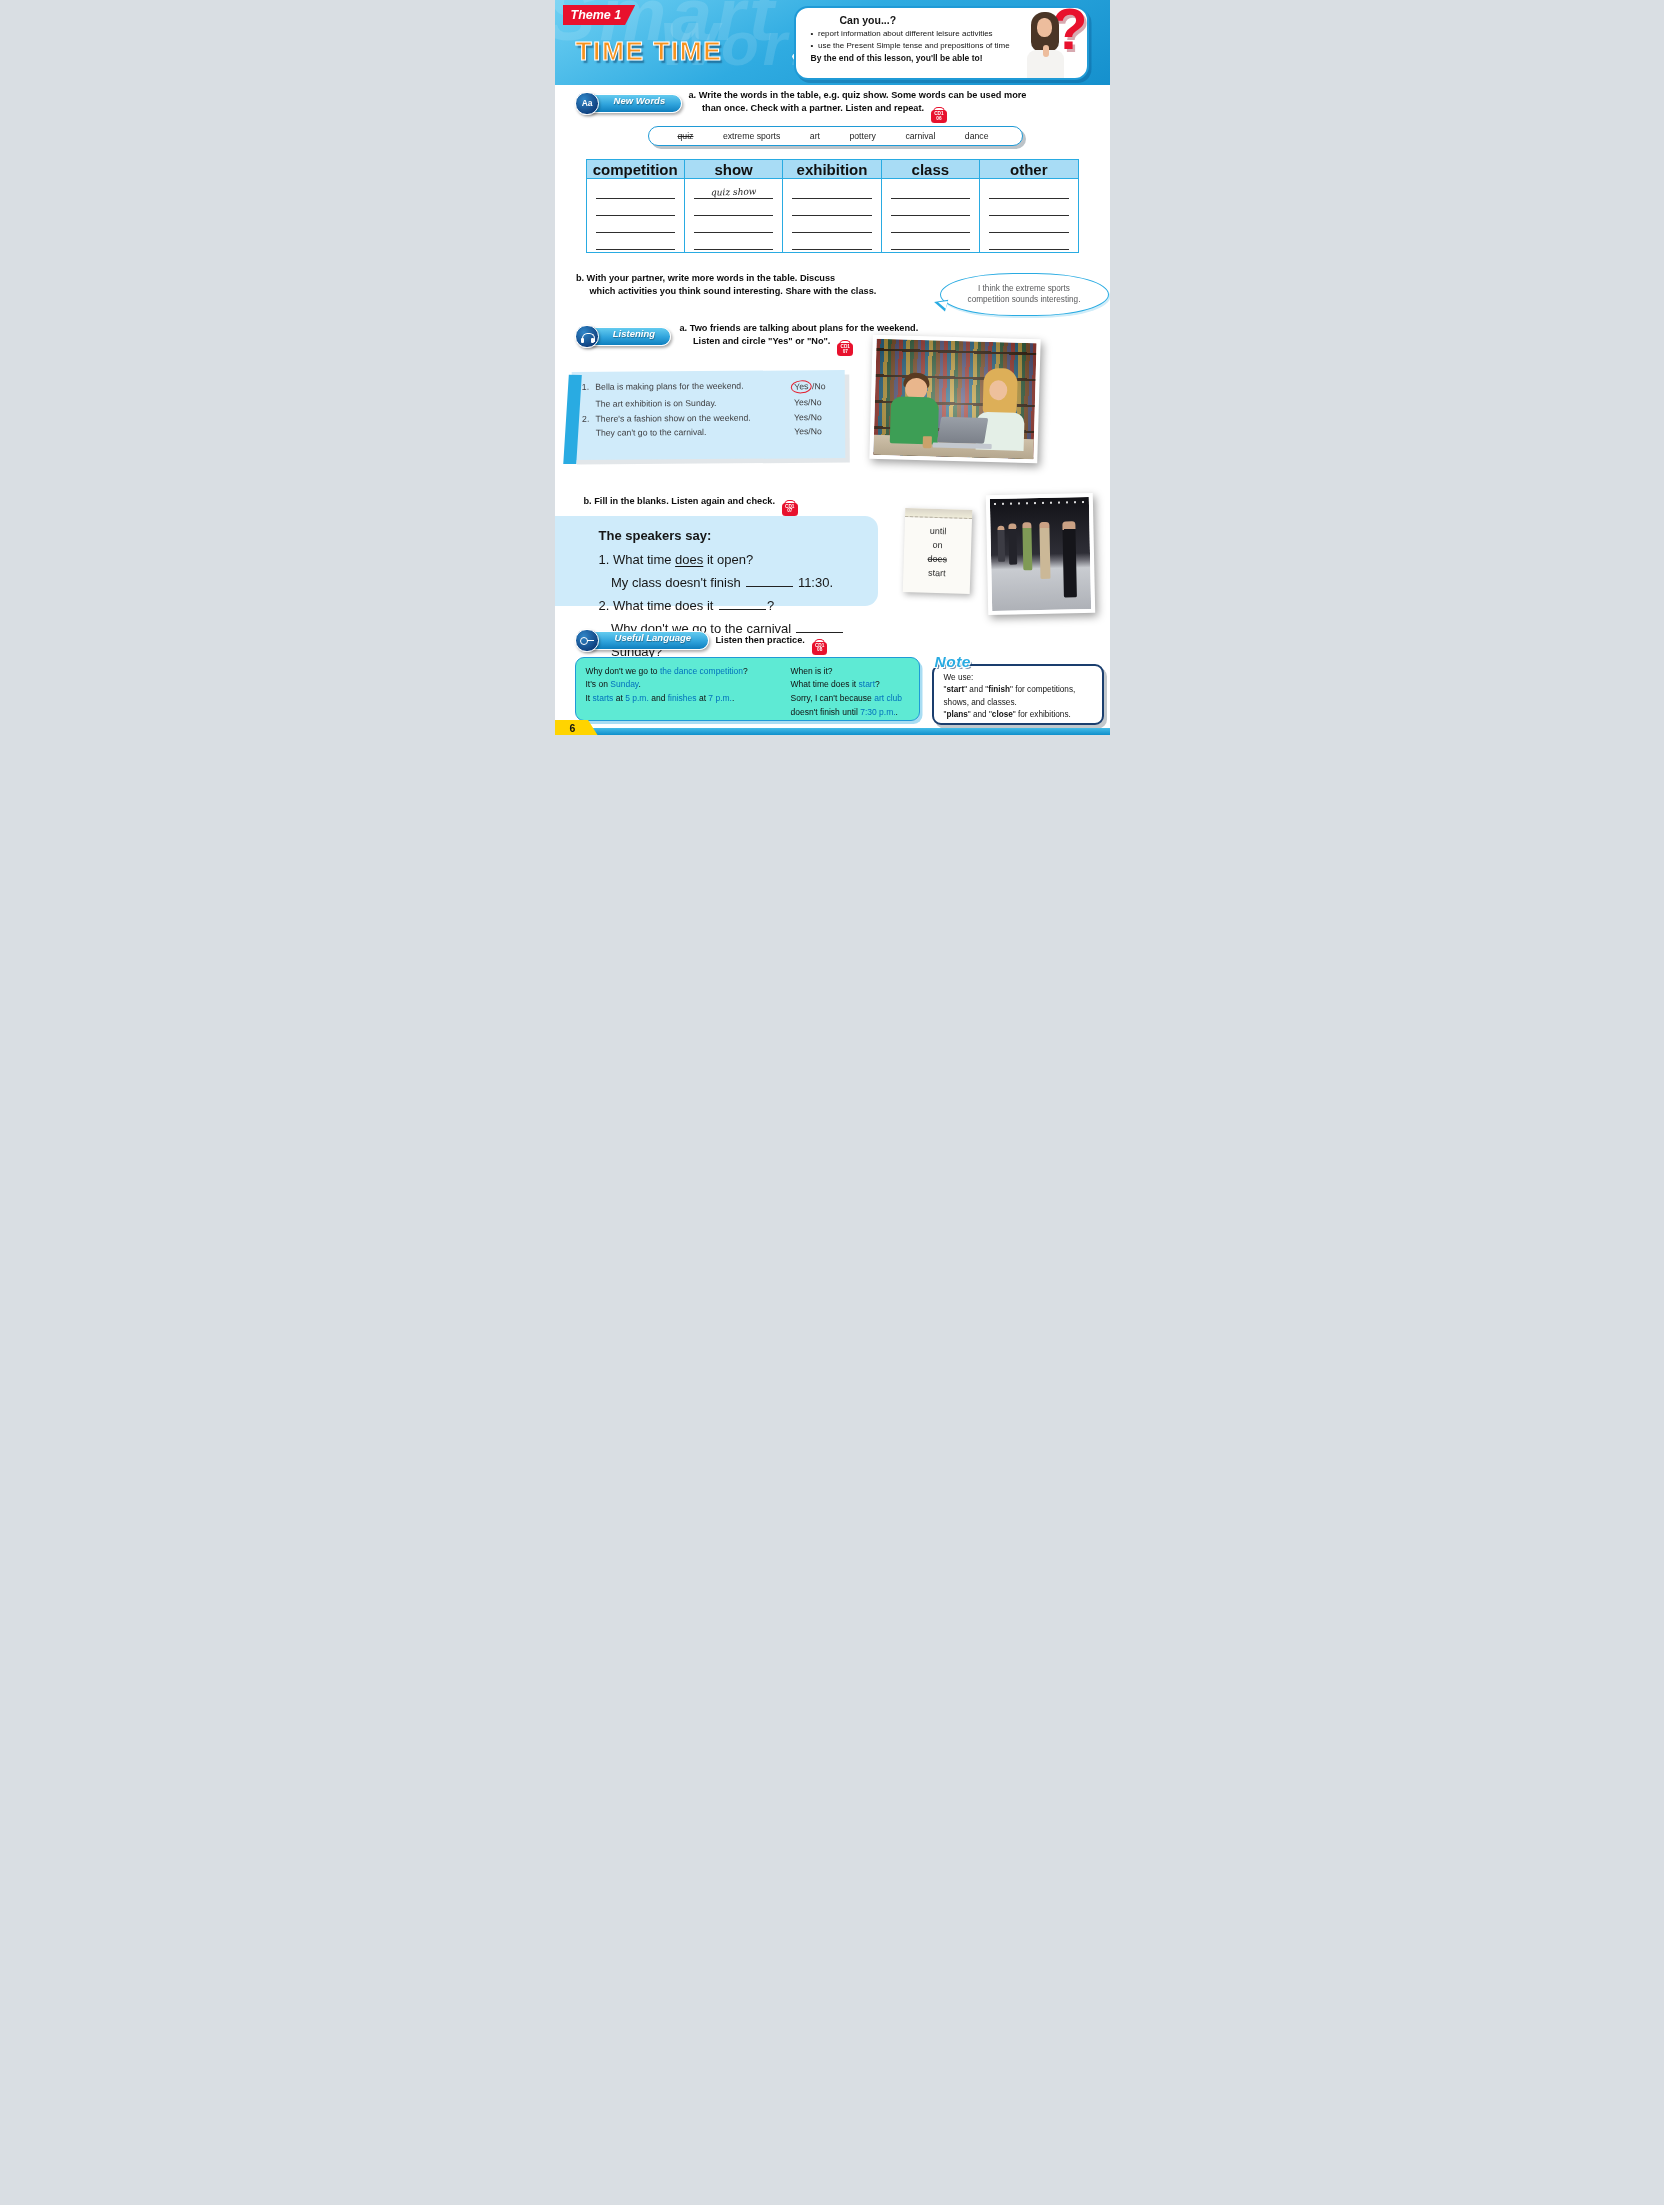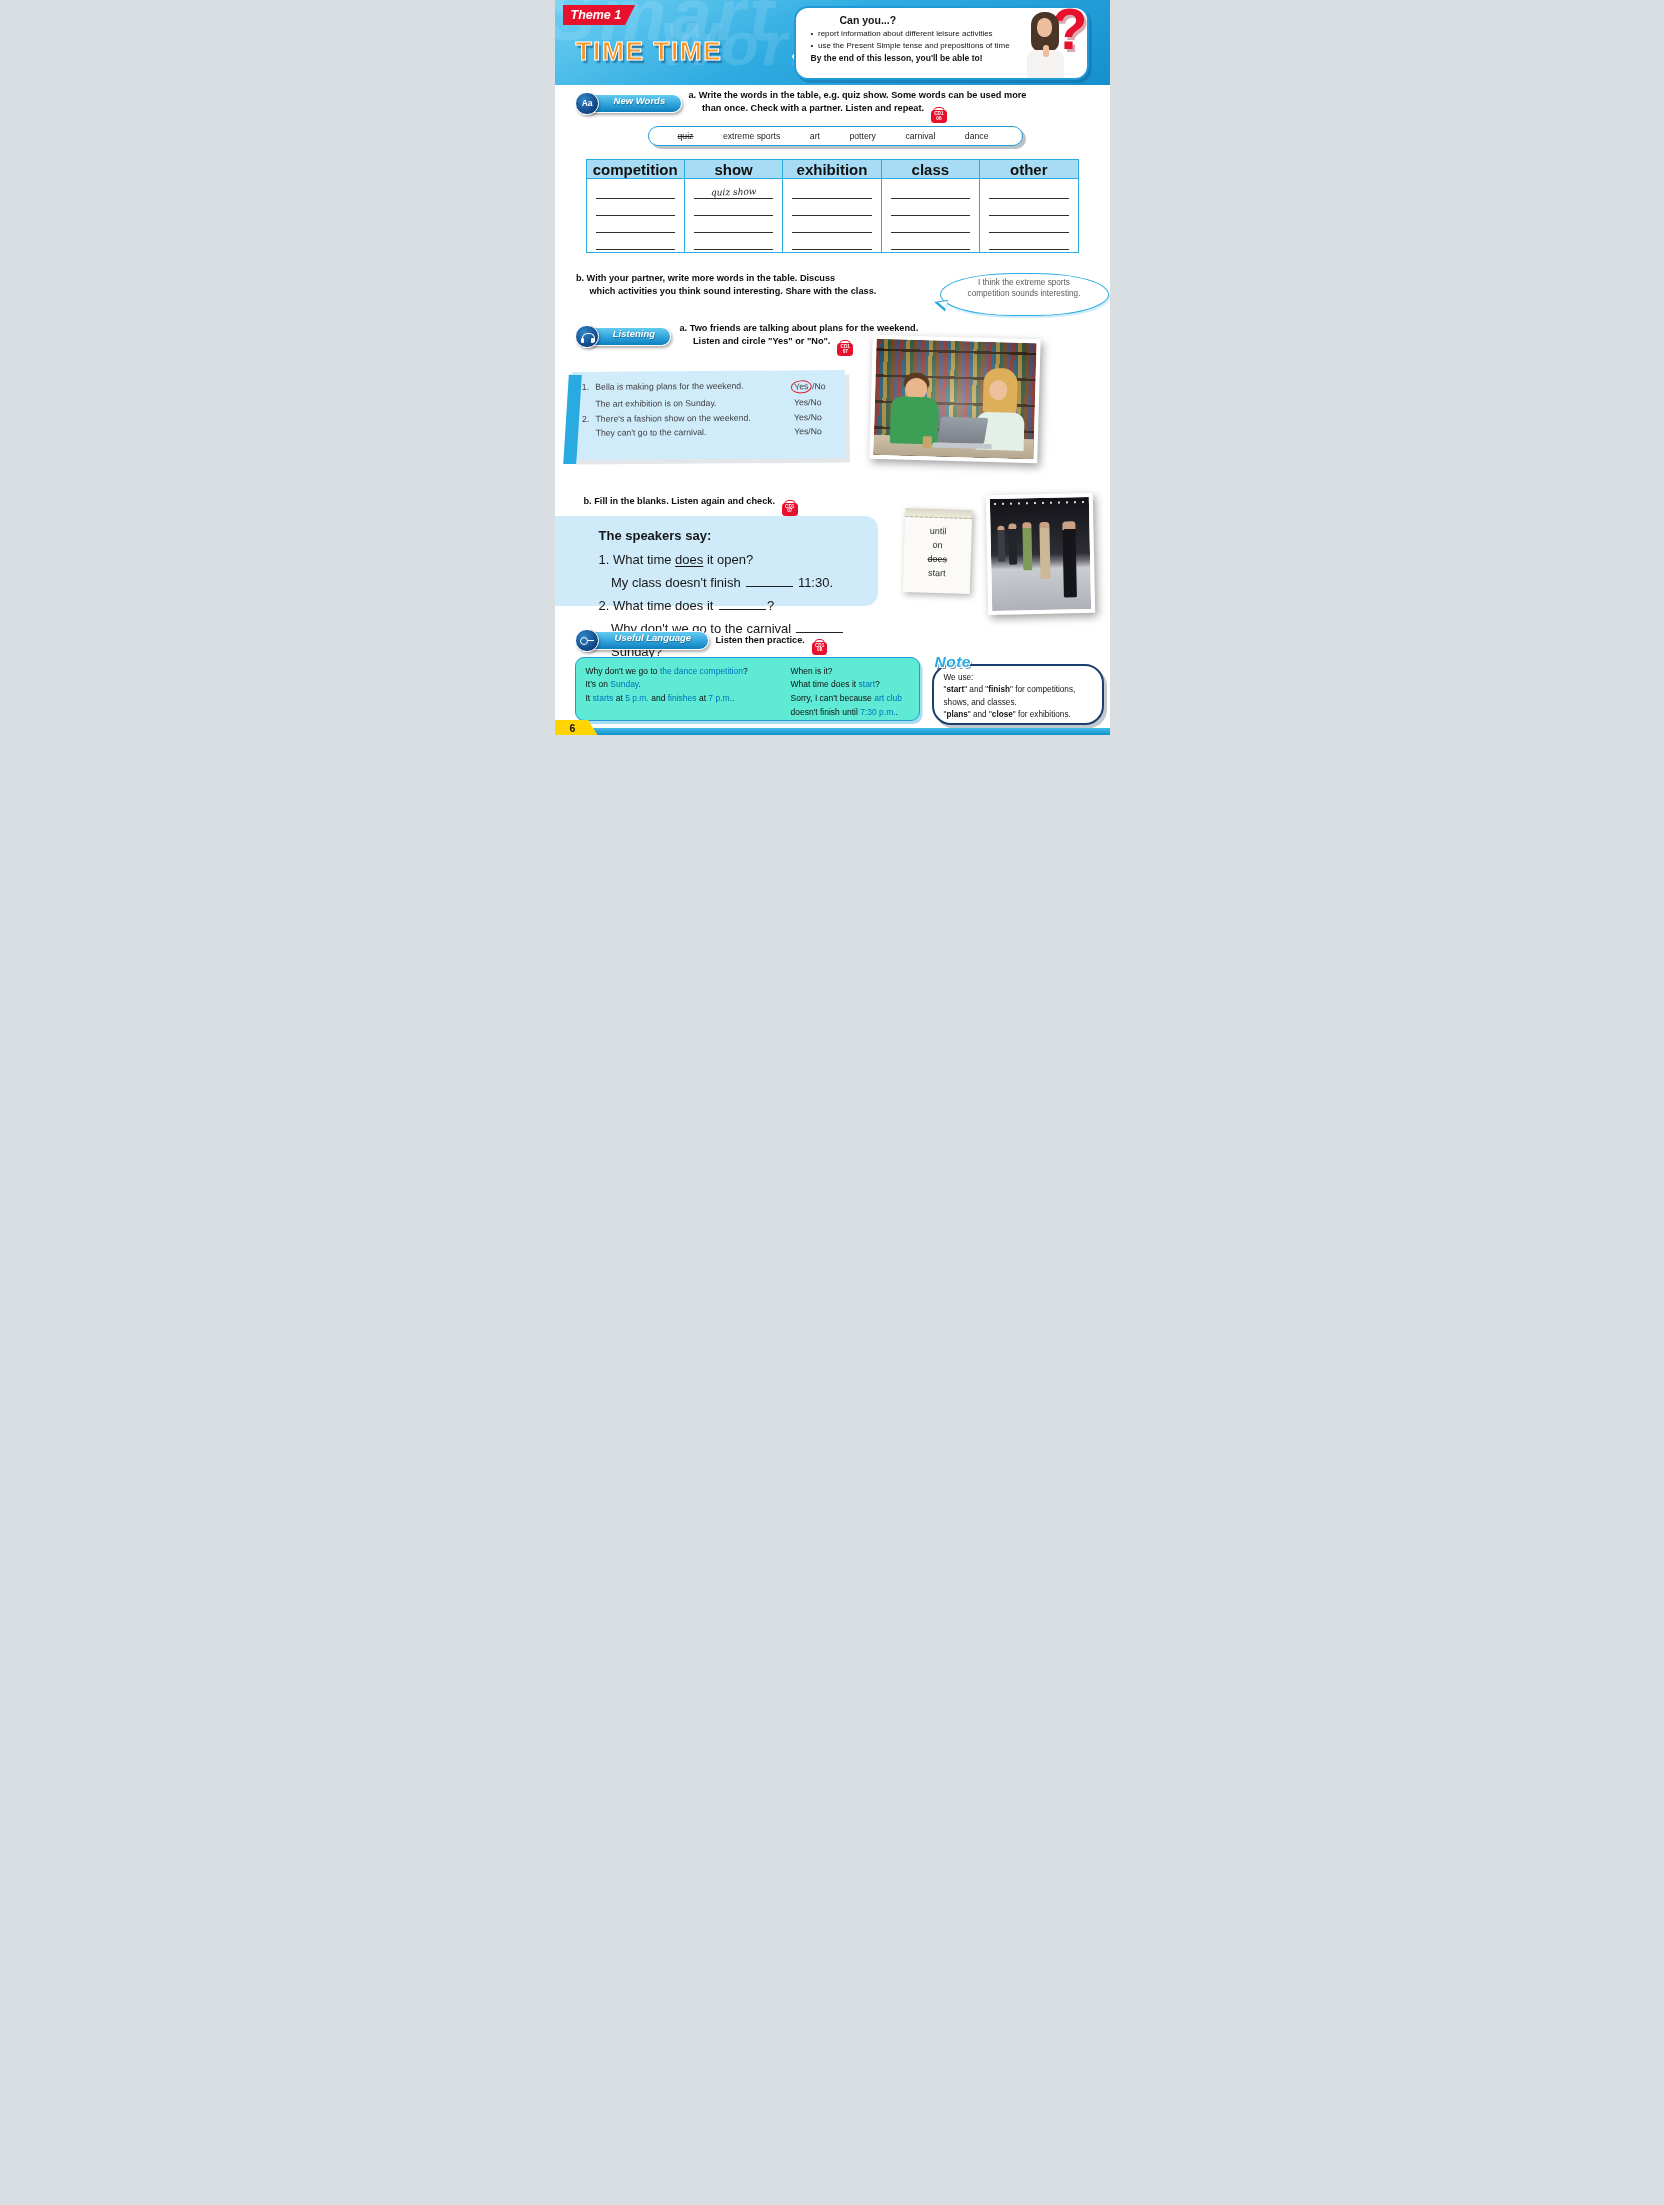--- a/index.html
+++ b/index.html
@@ -86,21 +86,21 @@
   
   .words-table{position:absolute;left:31px;top:159px;width:493px;border-collapse:collapse;table-layout:fixed}
   .words-table th{border:1.5px solid #29ABE2;background:#A8DCF5;height:19px;font-size:15px;color:#101010}
   .words-table td{border:1.5px solid #29ABE2;height:74px;vertical-align:top;padding:2.5px 6px 0}
   .wline{height:17px;border-bottom:1.2px solid #2e2e2e;margin:0 3px;position:relative}
   .hand{position:absolute;left:0;right:0;bottom:1px;text-align:center;font-family:"DejaVu Serif",serif;
     font-style:italic;font-size:9px;color:#1c1c1c;transform:rotate(-1.5deg)}
 
   
   .bubble{position:absolute;left:385px;top:273px;width:169px;height:43px;background:#fff;border:1.5px solid #29ABE2;
-    border-radius:50%/58%;display:flex;align-items:flex-start;justify-content:center;text-align:center;
+    border-radius:50%/58%;display:flex;align-items:center;justify-content:center;text-align:center;
     padding:4px 18px;color:#58595B;font-size:8.2px;line-height:1.3;box-shadow:1.5px 2px 0 rgba(41,171,226,.22)}
   .bubble::before{content:"";position:absolute;left:-13px;bottom:6px;border:6.5px solid transparent;
     border-right:13px solid #29ABE2;transform:rotate(16deg)}
   .bubble::after{content:"";position:absolute;left:-6.5px;bottom:8.5px;border:4.5px solid transparent;
     border-right:9.5px solid #fff;transform:rotate(16deg)}
 
   
   .listen-box{position:absolute;left:17px;top:371px;width:273px;height:88px;background:#D0EBFA;
     padding:9.5px 9px 0 10px;transform:rotate(-.4deg);box-shadow:4.5px 4.5px 0 rgba(150,165,175,.28)}
   .listen-box::before{content:"";position:absolute;left:-6px;top:3px;bottom:-4px;width:13px;background:#29ABE2;
@@ -159,21 +159,21 @@
 
   
   .dialogue{position:absolute;left:20px;top:657px;width:345px;height:64px;background:#5eead4;border:1.7px solid #1F9AD6;
     border-radius:9px;box-shadow:2.5px 3px 0 rgba(41,171,226,.4);font-size:8.5px;line-height:1.62;color:#0f0f0f}
   .dlg-left{position:absolute;left:10px;top:6.5px}
   .dlg-right{position:absolute;left:215px;top:6.5px}
   .blue{color:#0071BC}
 
   
   .note-box{position:absolute;left:377px;top:664px;width:172px;height:61px;background:#fff;border:2px solid #1A3E6E;
-    border-radius:19px;box-shadow:3px 3.5px 0 rgba(120,132,142,.45);padding:6px 6px 0 10px;font-size:8.2px;line-height:1.5}
+    border-radius:9px;box-shadow:3px 3.5px 0 rgba(120,132,142,.45);padding:6px 6px 0 10px;font-size:8.2px;line-height:1.5}
   .note-badge{position:absolute;left:1px;top:-16px;font-size:15.5px;font-weight:900;font-style:italic;color:#29ABE2;
     letter-spacing:0.5px;text-shadow:-1px -1px 0 #fff,1px -1px 0 #fff,-1px 1px 0 #fff,1px 1px 0 #fff,2px 2px 0 rgba(18,62,110,.55)}
 
   
   .footer-bar{position:absolute;left:0;bottom:0;width:100%;height:7px;background:linear-gradient(180deg,#45bce8,#0f8fcb)}
   .page-num{position:absolute;left:0;bottom:0;width:43px;height:15px;background:#FFD400;
     clip-path:polygon(0 0,78% 0,100% 100%,0 100%);display:flex;align-items:center;padding-left:15px;
     font-size:10.5px;font-weight:bold;color:#111}
 </style>
 </head>

